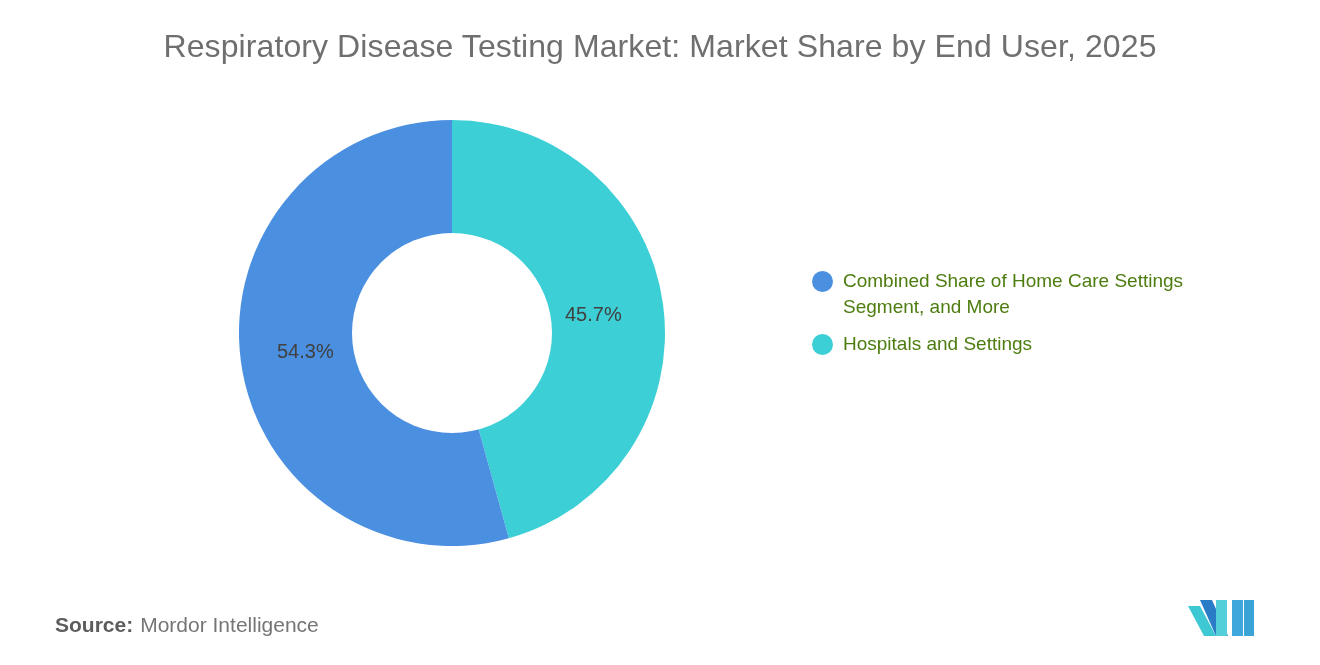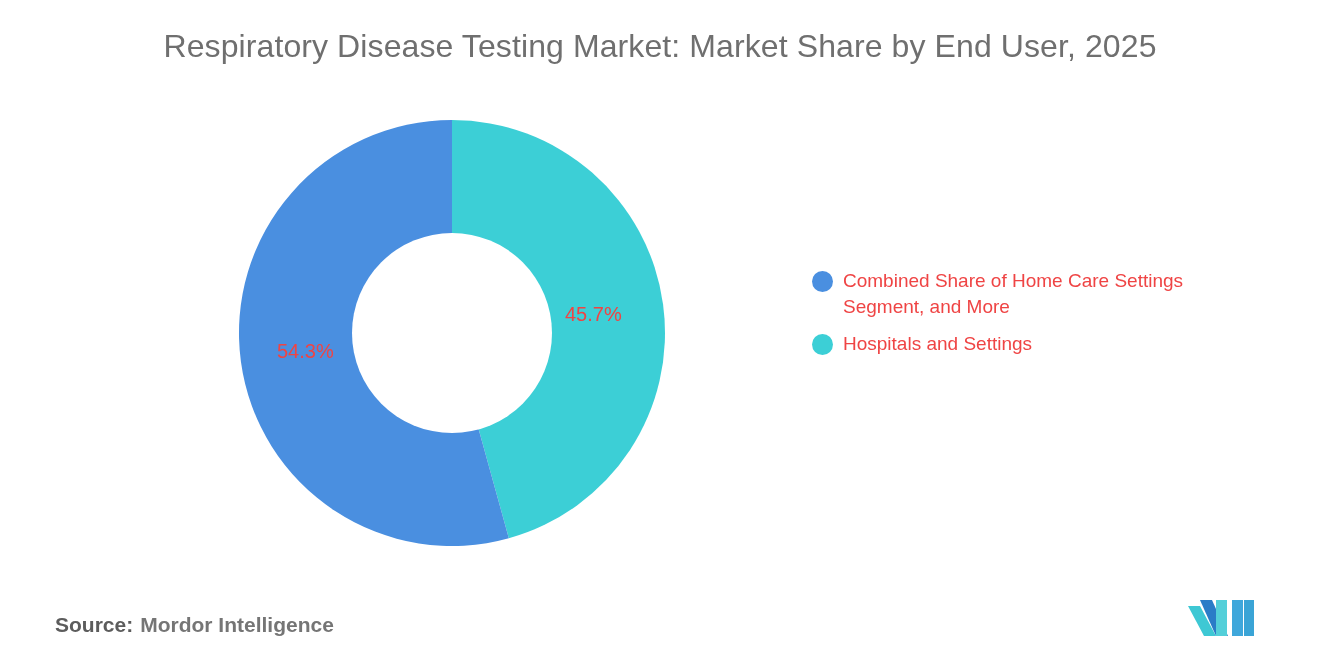--- a/index.html
+++ b/index.html
@@ -47,21 +47,21 @@
     display: block;
     width: 430px;
     height: 430px;
   }
 
   
   .slice-label {
     position: absolute;
     font-size: 20px;
     font-weight: 400;
-    color: #ef4444;
+    color: #404040;
     white-space: nowrap;
   }
   #label-blue  { left: 277px; top: 340px; }
   #label-teal  { left: 565px; top: 303px; }
 
   
   #legend {
     position: absolute;
     left: 812px;
     top: 268px;
@@ -76,40 +76,40 @@
     flex: 0 0 auto;
     width: 21px;
     height: 21px;
     border-radius: 50%;
     margin-top: 3px;
     margin-right: 10px;
   }
   .legend-text {
     font-size: 19px;
     font-weight: 400;
-    color: #ef4444;
+    color: #4d7c0f;
     line-height: 1.35;
     max-width: 405px;
   }
 
   
   #footer-source {
     position: absolute;
     left: 55px;
     top: 613px;
     font-size: 21px;
     color: #6a6a6a;
     white-space: nowrap;
   }
   #footer-source .lbl {
     font-weight: 700;
     color: #5c5c5c;
   }
   #footer-source .val {
-    font-weight: 700;
+    font-weight: 400;
     color: #757575;
     margin-left: 7px;
   }
 
   
   #brand-logo {
     position: absolute;
     left: 1186px;
     top: 596px;
     width: 70px;

